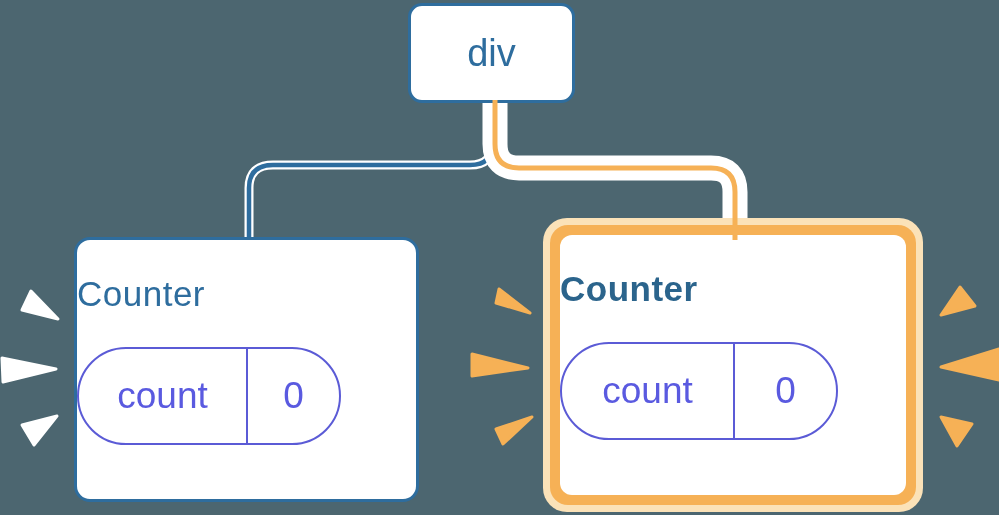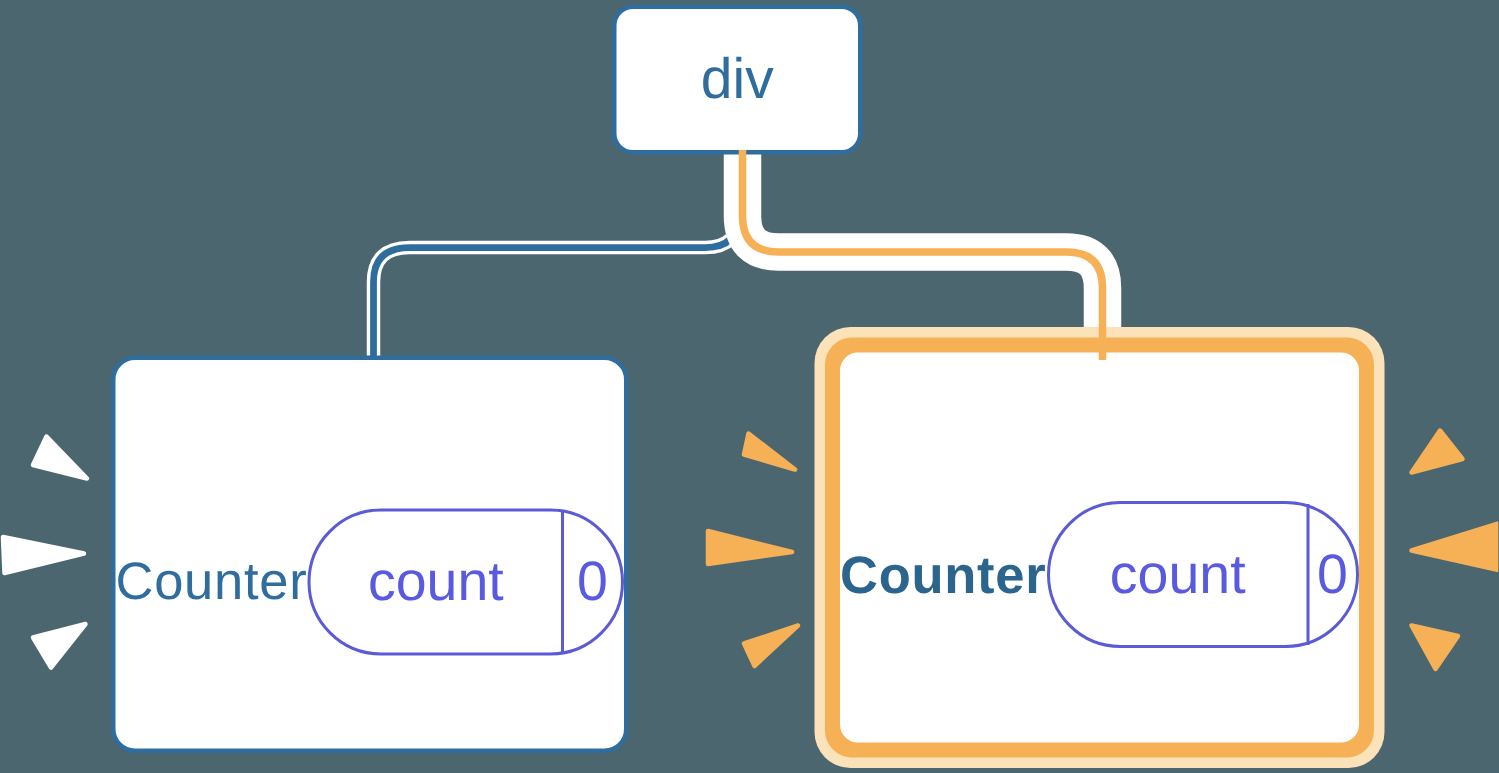--- a/index.html
+++ b/index.html
@@ -33,21 +33,21 @@
   .root-node .label{
     color:var(--steel);font-size:38px;line-height:1;
   }
 
   
   .card{
     position:absolute;
     background:var(--white);
     border:3px solid var(--steel);
     border-radius:16px;
-    display:flex;align-items:center;
+    display:flex;flex-direction:column;
   }
   .card.left{left:74px;top:237px;width:345px;height:265px}
 
   .card-frame{
     position:absolute;left:543px;top:218px;width:380px;height:294px;
     background:var(--pale-orange);
     border-radius:24px;padding:7px;
   }
   .card-frame .frame-inner{
     width:100%;height:100%;

